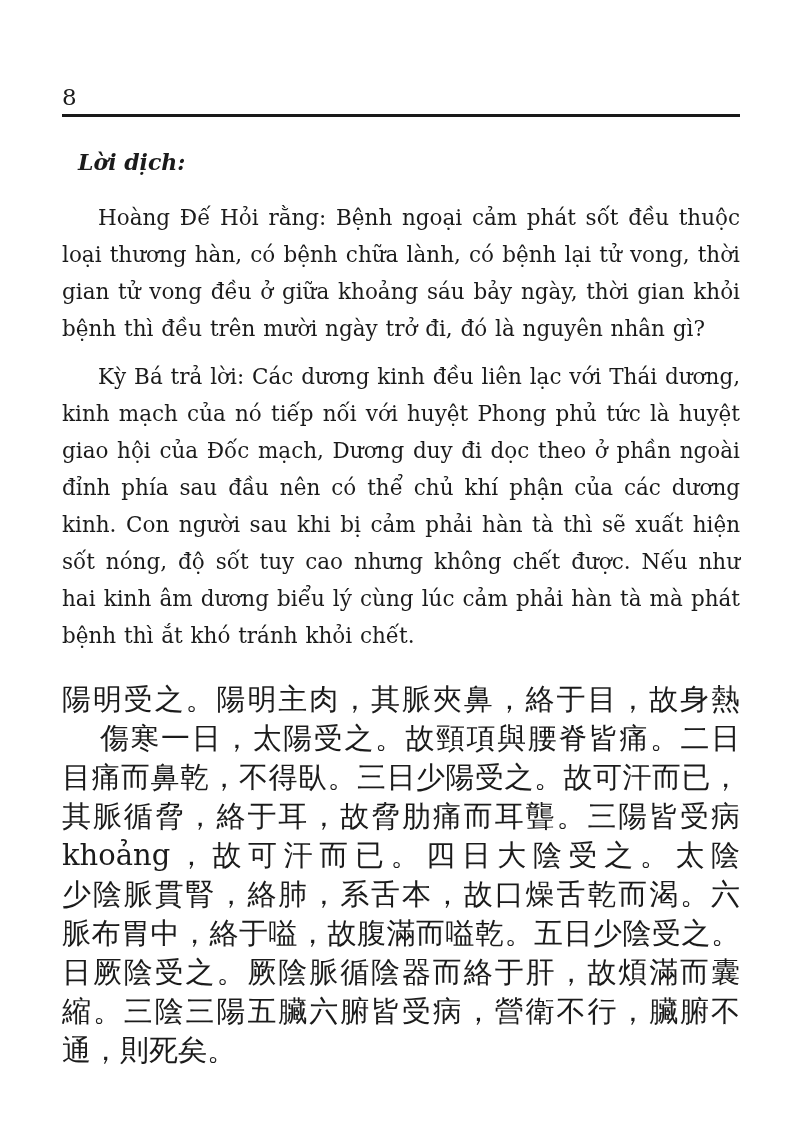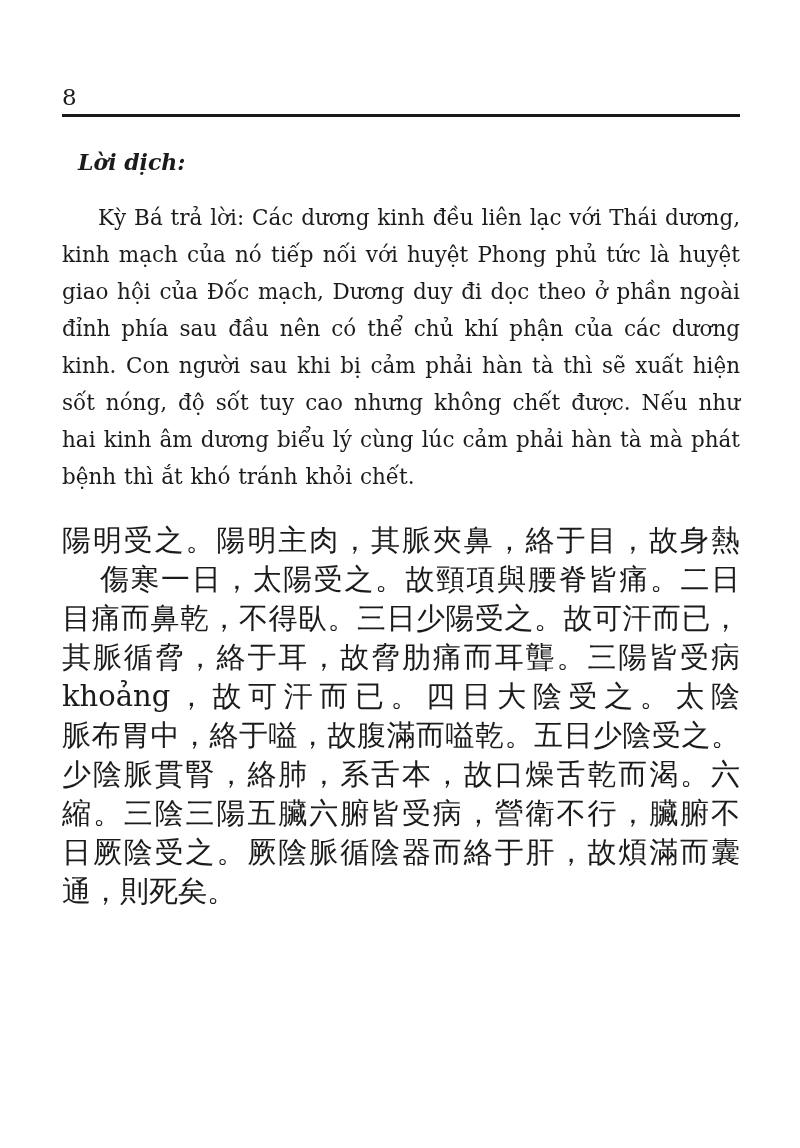--- a/index.html
+++ b/index.html
@@ -50,21 +50,21 @@
 
   
   .translation-body { margin-top: 24px; }
   .para {
     font-size: 21.5px;
     line-height: 37px;
     text-align: justify;
     text-indent: 36px;
     word-spacing: 1px;
   }
-  .para + .para { margin-top: 5px; }
+  .para + .para { margin-top: 11px; }
 
   
   .original-body {
     margin-top: 26px;
     font-size: 29px;
     line-height: 39px;
   }
   .cn-line {
     text-align: justify;
     text-align-last: justify;
@@ -78,30 +78,31 @@
 
 <div class="page">
 
   <div class="running-header">
     <span class="page-number">8</span>
   </div>
 
   <div class="section-heading heading-translation">Lời dịch:</div>
 
   <div class="translation-body">
+    <p class="para">Hoàng Đế Hỏi rằng: Bệnh ngoại cảm phát sốt đều thuộc loại thương hàn, có bệnh chữa lành, có bệnh lại tử vong, thời gian tử vong đều ở giữa khoảng sáu bảy ngày, thời gian khỏi bệnh thì đều trên mười ngày trở đi, đó là nguyên nhân gì?</p>
     <p class="para">Kỳ Bá trả lời: Các dương kinh đều liên lạc với Thái dương, kinh mạch của nó tiếp nối với huyệt Phong phủ tức là huyệt giao hội của Đốc mạch, Dương duy đi dọc theo ở phần ngoài đỉnh phía sau đầu nên có thể chủ khí phận của các dương kinh. Con người sau khi bị cảm phải hàn tà thì sẽ xuất hiện sốt nóng, độ sốt tuy cao nhưng không chết được. Nếu như hai kinh âm dương biểu lý cùng lúc cảm phải hàn tà mà phát bệnh thì ắt khó tránh khỏi chết.</p>
   </div>
 
 
   <div class="original-body">
     <div class="cn-line">陽明受之。陽明主肉，其脈夾鼻，絡于目，故身熱</div>
     <div class="cn-line first">傷寒一日，太陽受之。故頸項與腰脊皆痛。二日</div>
     <div class="cn-line">目痛而鼻乾，不得臥。三日少陽受之。故可汗而已，</div>
     <div class="cn-line">其脈循脅，絡于耳，故脅肋痛而耳聾。三陽皆受病</div>
     <div class="cn-line">khoảng，故可汗而已。四日大陰受之。太陰</div>
+    <div class="cn-line">少陰脈貫腎，絡肺，系舌本，故口燥舌乾而渴。六</div>
     <div class="cn-line">脈布胃中，絡于嗌，故腹滿而嗌乾。五日少陰受之。</div>
-    <div class="cn-line">少陰脈貫腎，絡肺，系舌本，故口燥舌乾而渴。六</div>
+    <div class="cn-line">日厥陰受之。厥陰脈循陰器而絡于肝，故煩滿而囊</div>
     <div class="cn-line">縮。三陰三陽五臟六腑皆受病，營衛不行，臟腑不</div>
-    <div class="cn-line">日厥陰受之。厥陰脈循陰器而絡于肝，故煩滿而囊</div>
     <div class="cn-line last">通，則死矣。</div>
   </div>
 
 </div>
 
 </body></html>

